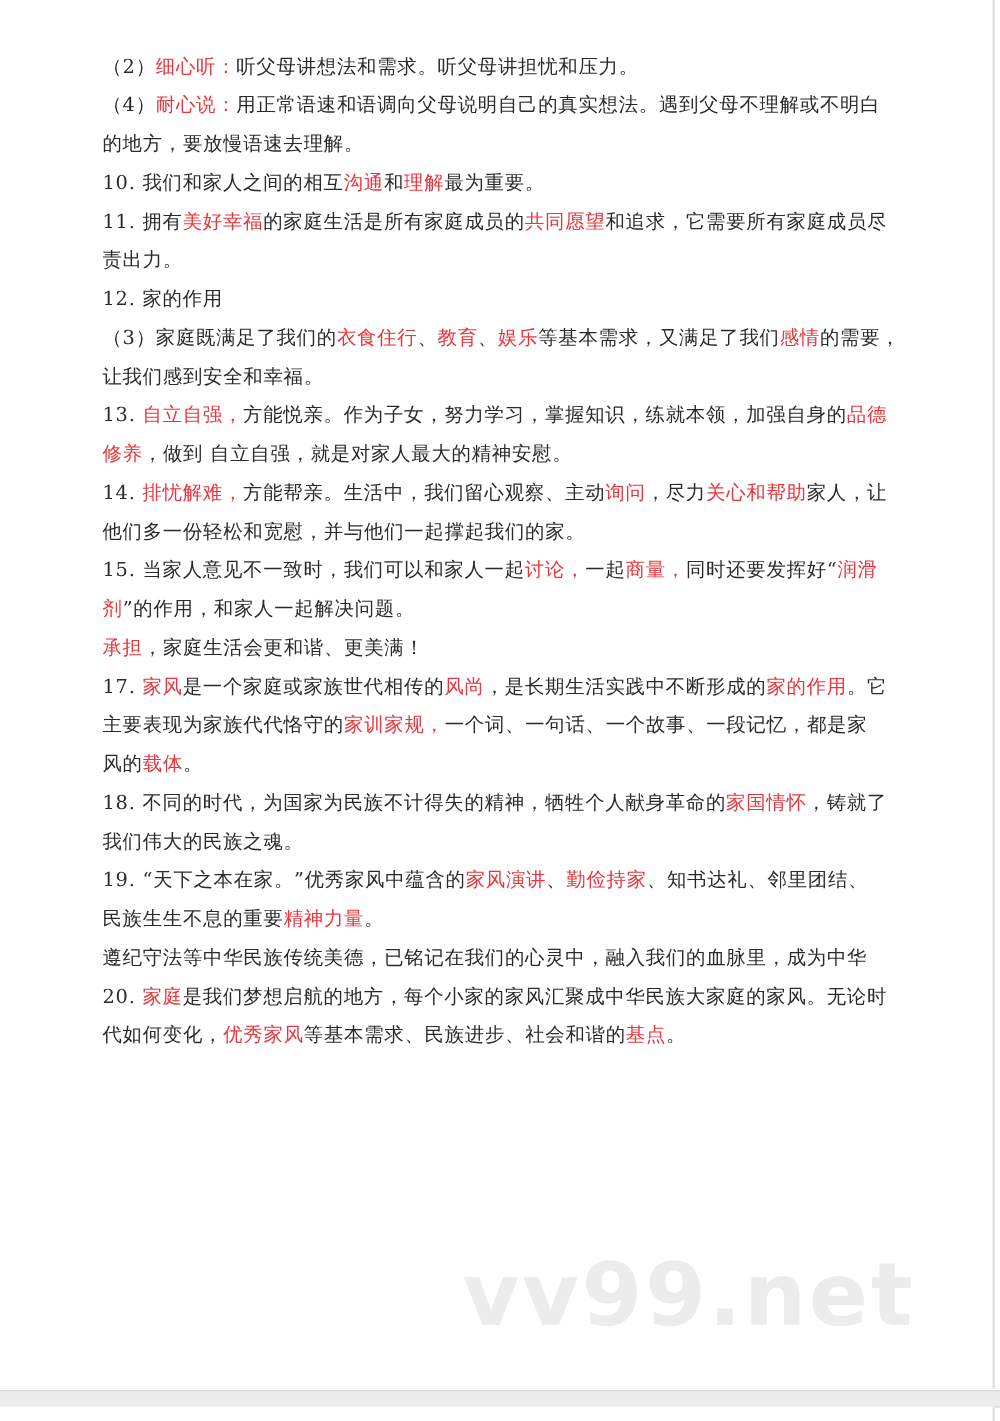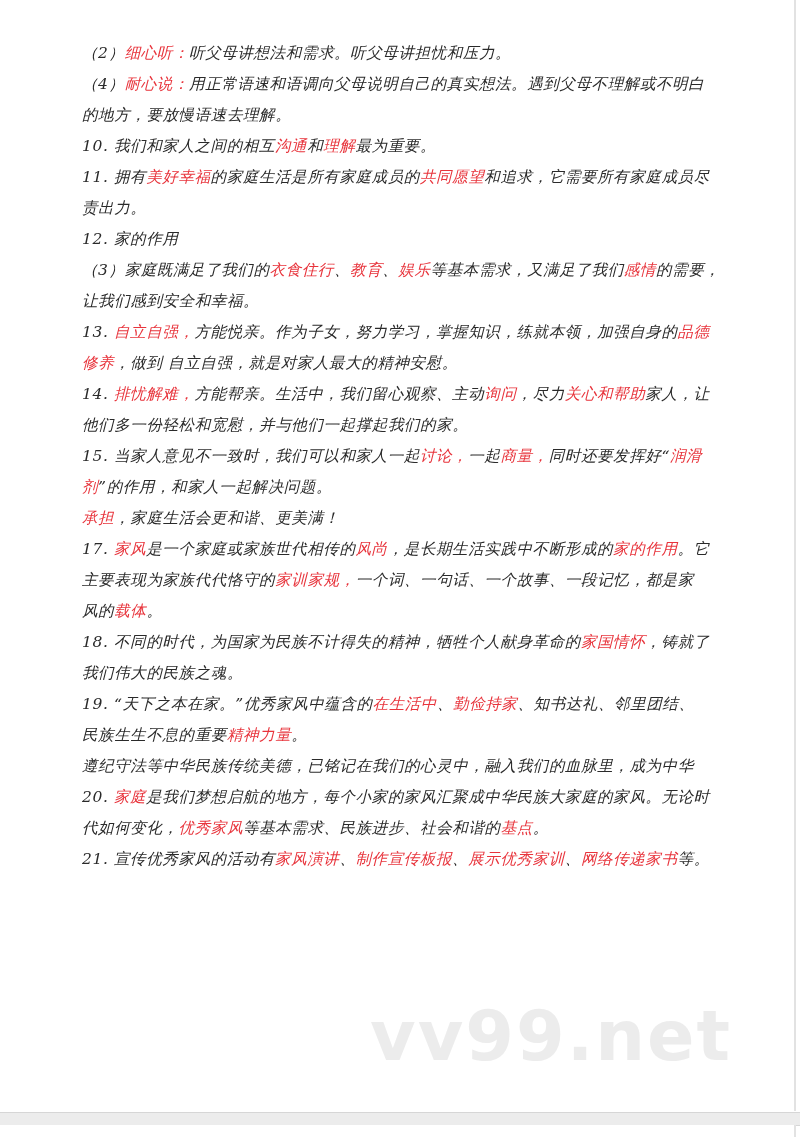--- a/index.html
+++ b/index.html
@@ -11,21 +11,21 @@
     position: absolute; left: 0; top: 0; width: 794px; height: 1111px;
     background: #ffffff; border-right: 2px solid #e2e2e2;
   }
   .separator {
     position: absolute; left: 0; top: 1112px; width: 800px; height: 12px;
     background: #ececec; border-top: 1px solid #d6d6d6; border-bottom: 1px solid #d6d6d6;
   }
   .next-page { position: absolute; left: 0; top: 1125px; width: 794px; height: 12px; background: #fff; border-right: 2px solid #e2e2e2; }
   .content {
     position: absolute; left: 82px; top: 38px; width: 640px;
-    font-size: 15.5px; color: #2a2a2a; letter-spacing: 0.6px; font-style: italic;
+    font-size: 15.5px; color: #2a2a2a; letter-spacing: 0.6px;
   }
   .line { height: 31px; line-height: 31px; white-space: nowrap; }
   .red { color: #e8343c; }
   .watermark {
     position: absolute; left: 370px; top: 995px;
     font-family: "DejaVu Sans", "Liberation Sans", sans-serif; font-weight: bold;
     font-size: 70px; color: rgba(200,200,200,0.35); letter-spacing: 2px; pointer-events: none;
   }
 </style>
 </head>
@@ -47,23 +47,22 @@
       <div class="line"><span>14. </span><span class="red">排忧解难，</span><span>方能帮亲。生活中，我们留心观察、主动</span><span class="red">询问</span><span>，尽力</span><span class="red">关心和帮助</span><span>家人，让</span></div>
       <div class="line"><span>他们多一份轻松和宽慰，并与他们一起撑起我们的家。</span></div>
       <div class="line"><span>15. 当家人意见不一致时，我们可以和家人一起</span><span class="red">讨论，</span><span>一起</span><span class="red">商量，</span><span>同时还要发挥好“</span><span class="red">润滑</span></div>
       <div class="line"><span class="red">剂</span><span>”的作用，和家人一起解决问题。</span></div>
       <div class="line"><span class="red">承担</span><span>，家庭生活会更和谐、更美满！</span></div>
       <div class="line"><span>17. </span><span class="red">家风</span><span>是一个家庭或家族世代相传的</span><span class="red">风尚</span><span>，是长期生活实践中不断形成的</span><span class="red">家的作用</span><span>。它</span></div>
       <div class="line"><span>主要表现为家族代代恪守的</span><span class="red">家训家规，</span><span>一个词、一句话、一个故事、一段记忆，都是家</span></div>
       <div class="line"><span>风的</span><span class="red">载体</span><span>。</span></div>
       <div class="line"><span>18. 不同的时代，为国家为民族不计得失的精神，牺牲个人献身革命的</span><span class="red">家国情怀</span><span>，铸就了</span></div>
       <div class="line"><span>我们伟大的民族之魂。</span></div>
-      <div class="line"><span>19. “天下之本在家。”优秀家风中蕴含的</span><span class="red">在生活中</span><span>、</span><span class="red">勤俭持家</span><span>、知书达礼、邻里团结、</span></div>
+      <div class="line"><span>19. “天下之本在家。”优秀家风中蕴含的</span><span class="red">家风演讲</span><span>、</span><span class="red">勤俭持家</span><span>、知书达礼、邻里团结、</span></div>
       <div class="line"><span>民族生生不息的重要</span><span class="red">精神力量</span><span>。</span></div>
       <div class="line"><span>遵纪守法等中华民族传统美德，已铭记在我们的心灵中，融入我们的血脉里，成为中华</span></div>
       <div class="line"><span>20. </span><span class="red">家庭</span><span>是我们梦想启航的地方，每个小家的家风汇聚成中华民族大家庭的家风。无论时</span></div>
       <div class="line"><span>代如何变化，</span><span class="red">优秀家风</span><span>等基本需求、民族进步、社会和谐的</span><span class="red">基点</span><span>。</span></div>
-      <div class="line"><span>21. 宣传优秀家风的活动有</span><span class="red">家风演讲</span><span>、</span><span class="red">制作宣传板报</span><span>、</span><span class="red">展示优秀家训</span><span>、</span><span class="red">网络传递家书</span><span>等。</span></div>
     </div>
   <div class="watermark">vv99.net</div>
 </div>
 <div class="separator"></div>
 <div class="next-page"></div>
 
 </body></html>

